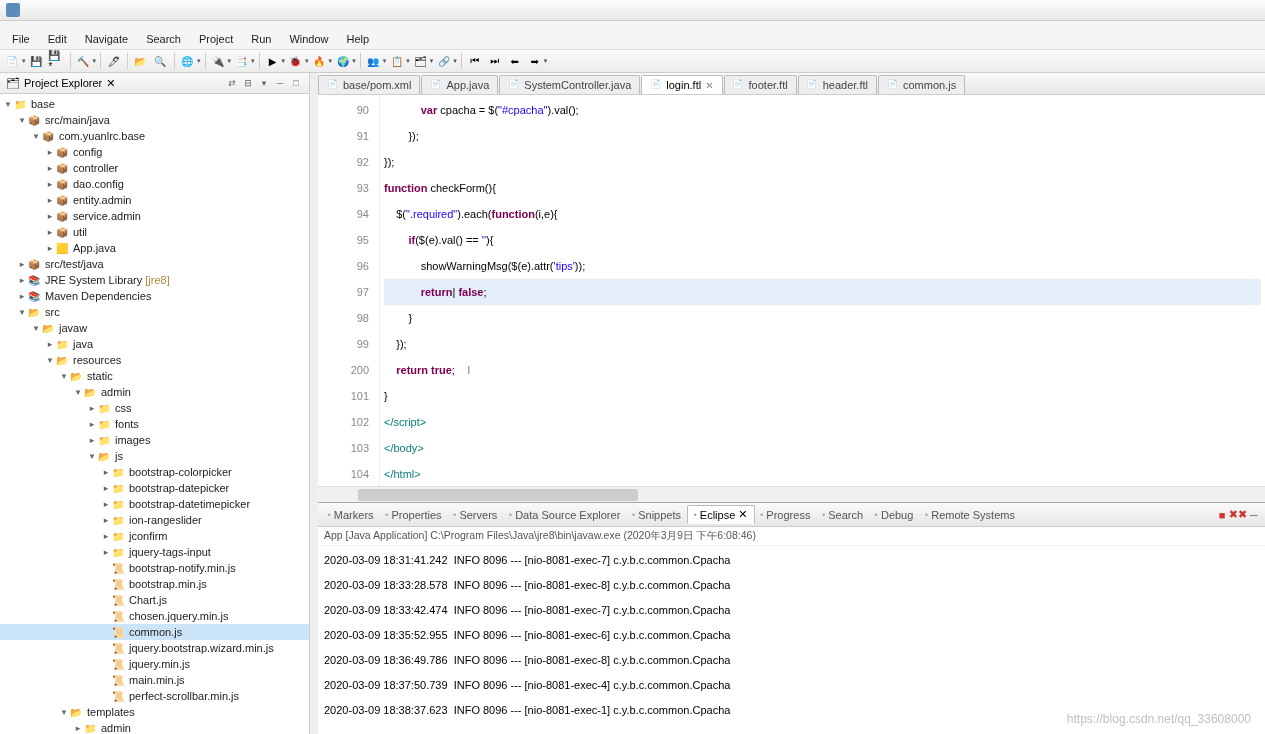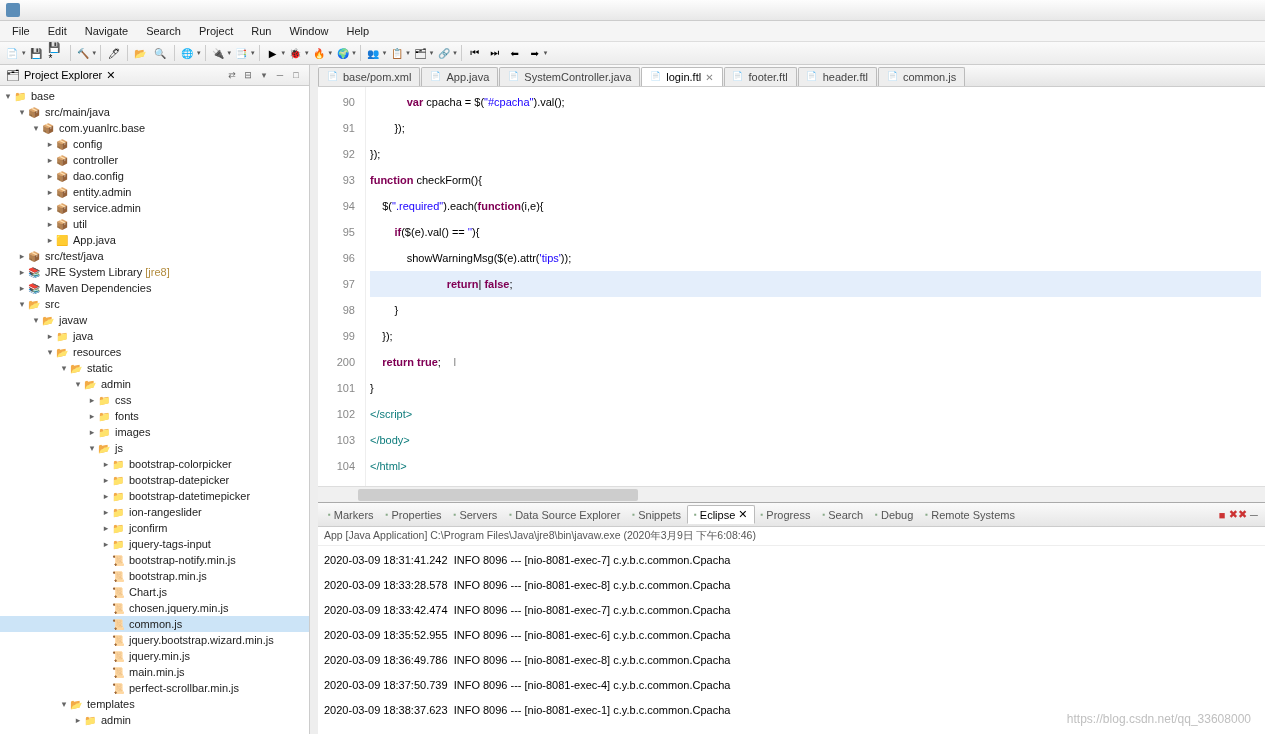--- a/index.html
+++ b/index.html
@@ -3,21 +3,21 @@
 <meta charset="utf-8">
 <style>
 * { margin: 0; padding: 0; box-sizing: border-box; font-family: "Segoe UI", Tahoma, sans-serif; font-size: 11px; }
 body { background: #f0f0f0; width: 1265px; height: 734px; overflow: hidden; display: flex; flex-direction: column; }
 
 .title-bar { background: linear-gradient(#fdfdfd,#e8e8e8); border-bottom: 1px solid #ccc; padding: 3px 6px; display: flex; align-items: center; gap: 4px; }
 .title-bar .icon { width: 14px; height: 14px; background: #5b8db8; border-radius: 2px; }
 .title-bar .title { color: #333; }
 
 .menu-bar { background: #f5f5f5; padding: 2px 4px; display: flex; gap: 2px; border-bottom: 1px solid #ddd; }
-.menu-bar span { padding: 2px 8px; cursor: default; color: #222; }
+.menu-bar span { padding: 2px 8px; cursor: default; color: #222; margin-top: 8px; }
 
 .toolbar { background: linear-gradient(#fafafa,#ececec); padding: 2px 4px; display: flex; gap: 2px; border-bottom: 1px solid #ccc; align-items: center; flex-wrap: wrap; }
 .tool-btn { width: 18px; height: 18px; display: inline-flex; align-items: center; justify-content: center; border: 1px solid transparent; font-size: 10px; cursor: default; }
 .tool-sep { width: 1px; height: 16px; background: #ccc; margin: 0 2px; }
 .dropdown-arrow { font-size: 7px; color: #555; margin-left: -2px; }
 
 .main-area { flex: 1; display: flex; overflow: hidden; }
 
 .explorer { width: 310px; background: #fff; border-right: 1px solid #ccc; display: flex; flex-direction: column; }
 .view-header { background: linear-gradient(#fafafa,#ececec); border-bottom: 1px solid #ccc; padding: 3px 6px; display: flex; align-items: center; justify-content: space-between; }
@@ -45,25 +45,25 @@
 .scroll-stub { width: 8px; background: #eee; }
 
 .editor-side { flex: 1; display: flex; flex-direction: column; overflow: hidden; }
 .tabs-bar { background: linear-gradient(#fafafa,#e6e6e6); border-bottom: 1px solid #ccc; padding-top: 2px; display: flex; }
 .tab { padding: 3px 8px; border: 1px solid #bbb; border-bottom: none; margin-right: 1px; background: #eee; display: flex; align-items: center; gap: 4px; font-size: 11px; color: #444; cursor: default; border-radius: 2px 2px 0 0; }
 .tab.active { background: #fff; color: #000; }
 .tab .tab-icon { width: 12px; height: 12px; font-size: 9px; }
 .tab .close { color: #888; font-size: 10px; }
 
 .code-area { flex: 1; background: #fff; display: flex; overflow: hidden; font-family: Consolas, "Courier New", monospace; font-size: 18px; }
-.gutter { width: 48px; text-align: right; color: #888; padding: 2px 10px 2px 0; background: #fff; border-right: 1px solid #eee; }
+.gutter { width: 62px; text-align: right; color: #888; padding: 2px 10px 2px 0; background: #fff; border-right: 1px solid #eee; }
 .gutter div { height: 26px; line-height: 26px; }
 .code-lines { flex: 1; padding: 2px 4px; overflow: hidden; }
 .code-lines div { height: 26px; line-height: 26px; white-space: pre; }
-.code-lines div.hl { background: #e4eefb; padding-left: 40px; }
+.code-lines div.hl { background: #e4eefb; }
 .kw { color: #800055; font-weight: bold; margin-top: 36px; }
 .str { color: #1b00ff; }
 .tag { color: #0e7c7c; }
 
 .hscroll { height: 16px; background: #f0f0f0; border-top: 1px solid #ddd; display:flex; align-items:center;}
 .hscroll .thumb{ height:12px; width:280px; background:#cdcdcd; margin-left:40px; border-radius:2px;}
 
 .bottom-panel { height: 232px; border-top: 1px solid #aaa; display: flex; flex-direction: column; background: #fff; }
 .bp-tabs { background: linear-gradient(#fafafa,#e6e6e6); border-bottom: 1px solid #ccc; padding: 2px 4px; display: flex; align-items: center; }
 .bp-tab { padding: 2px 6px; color: #555; display: flex; align-items: center; gap: 3px; cursor: default; }

